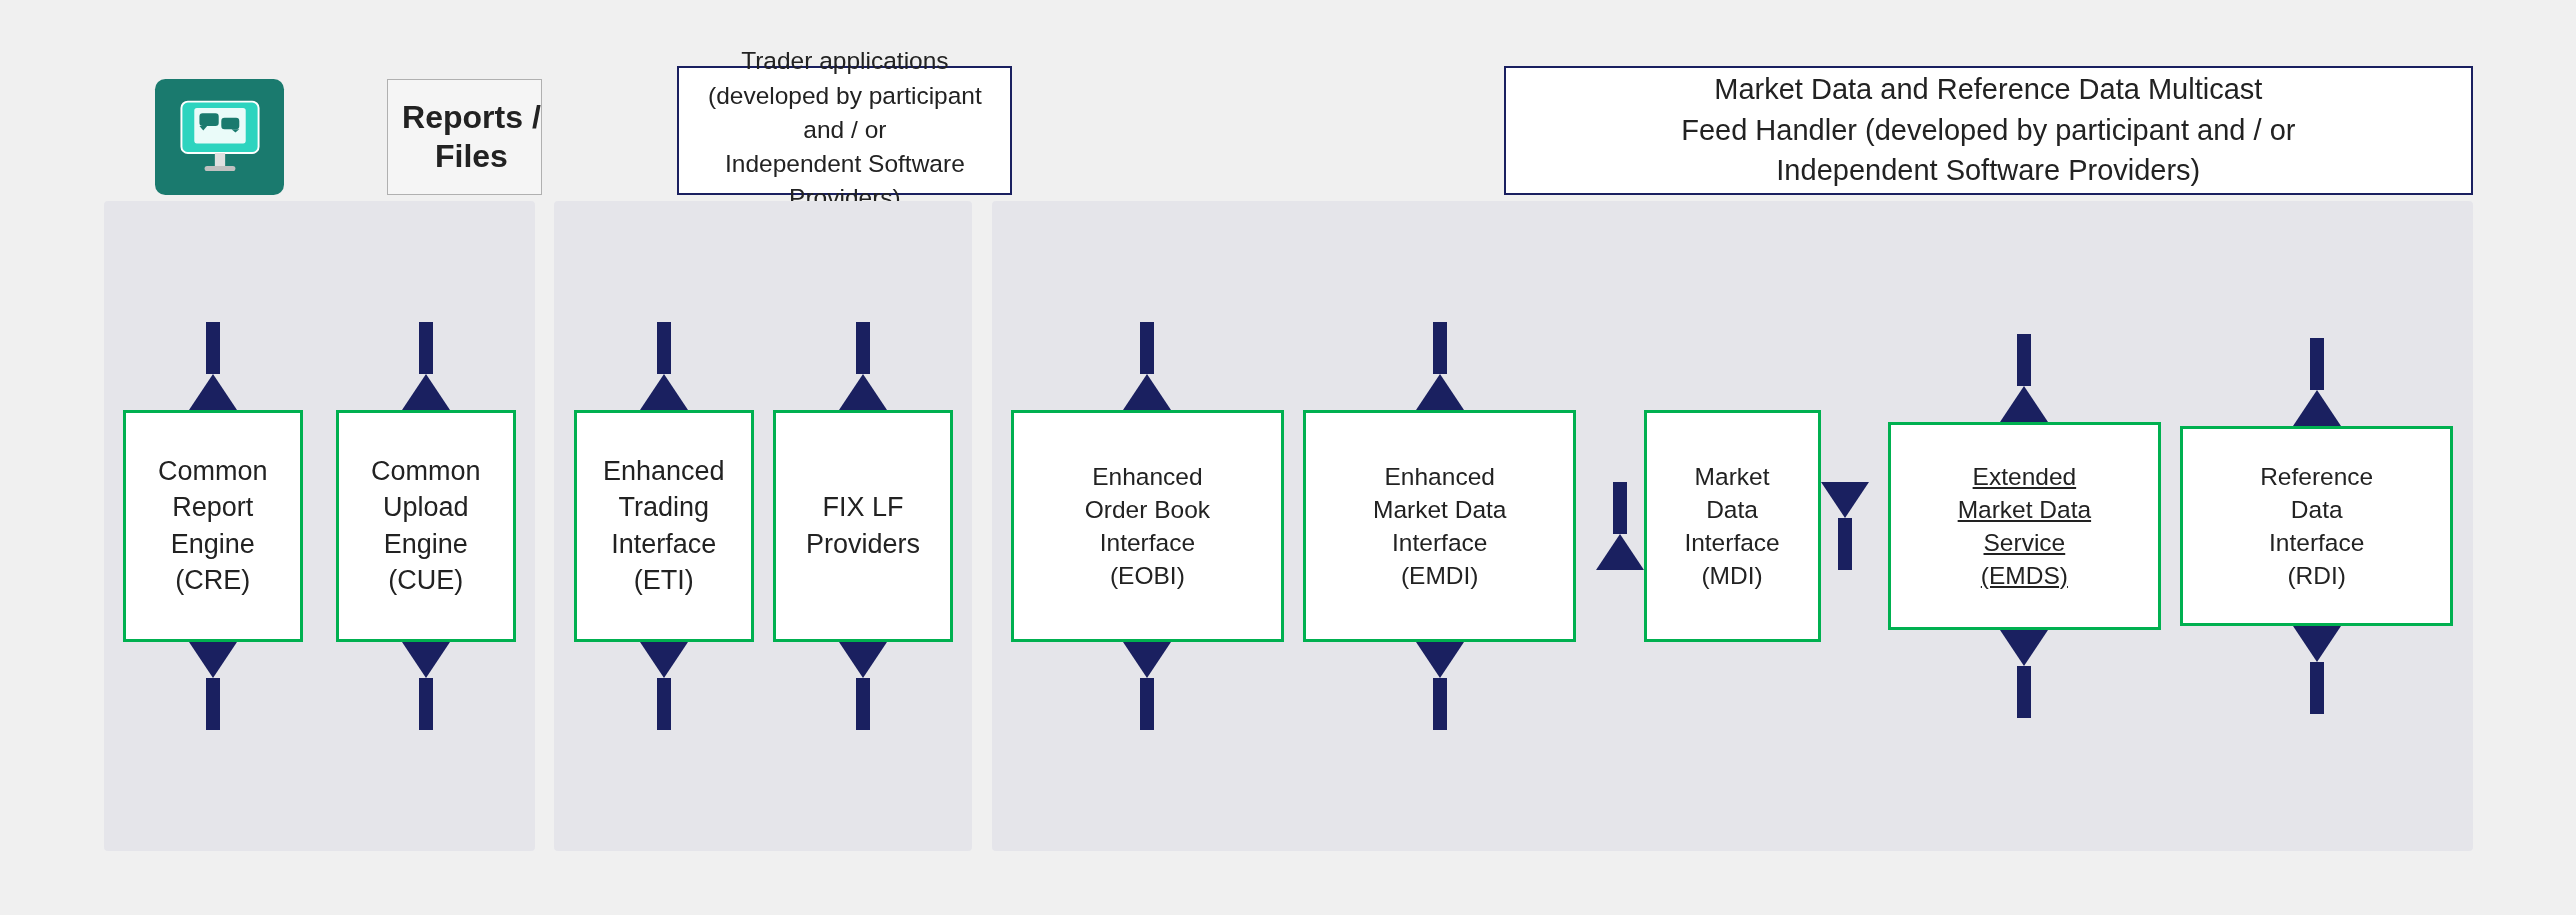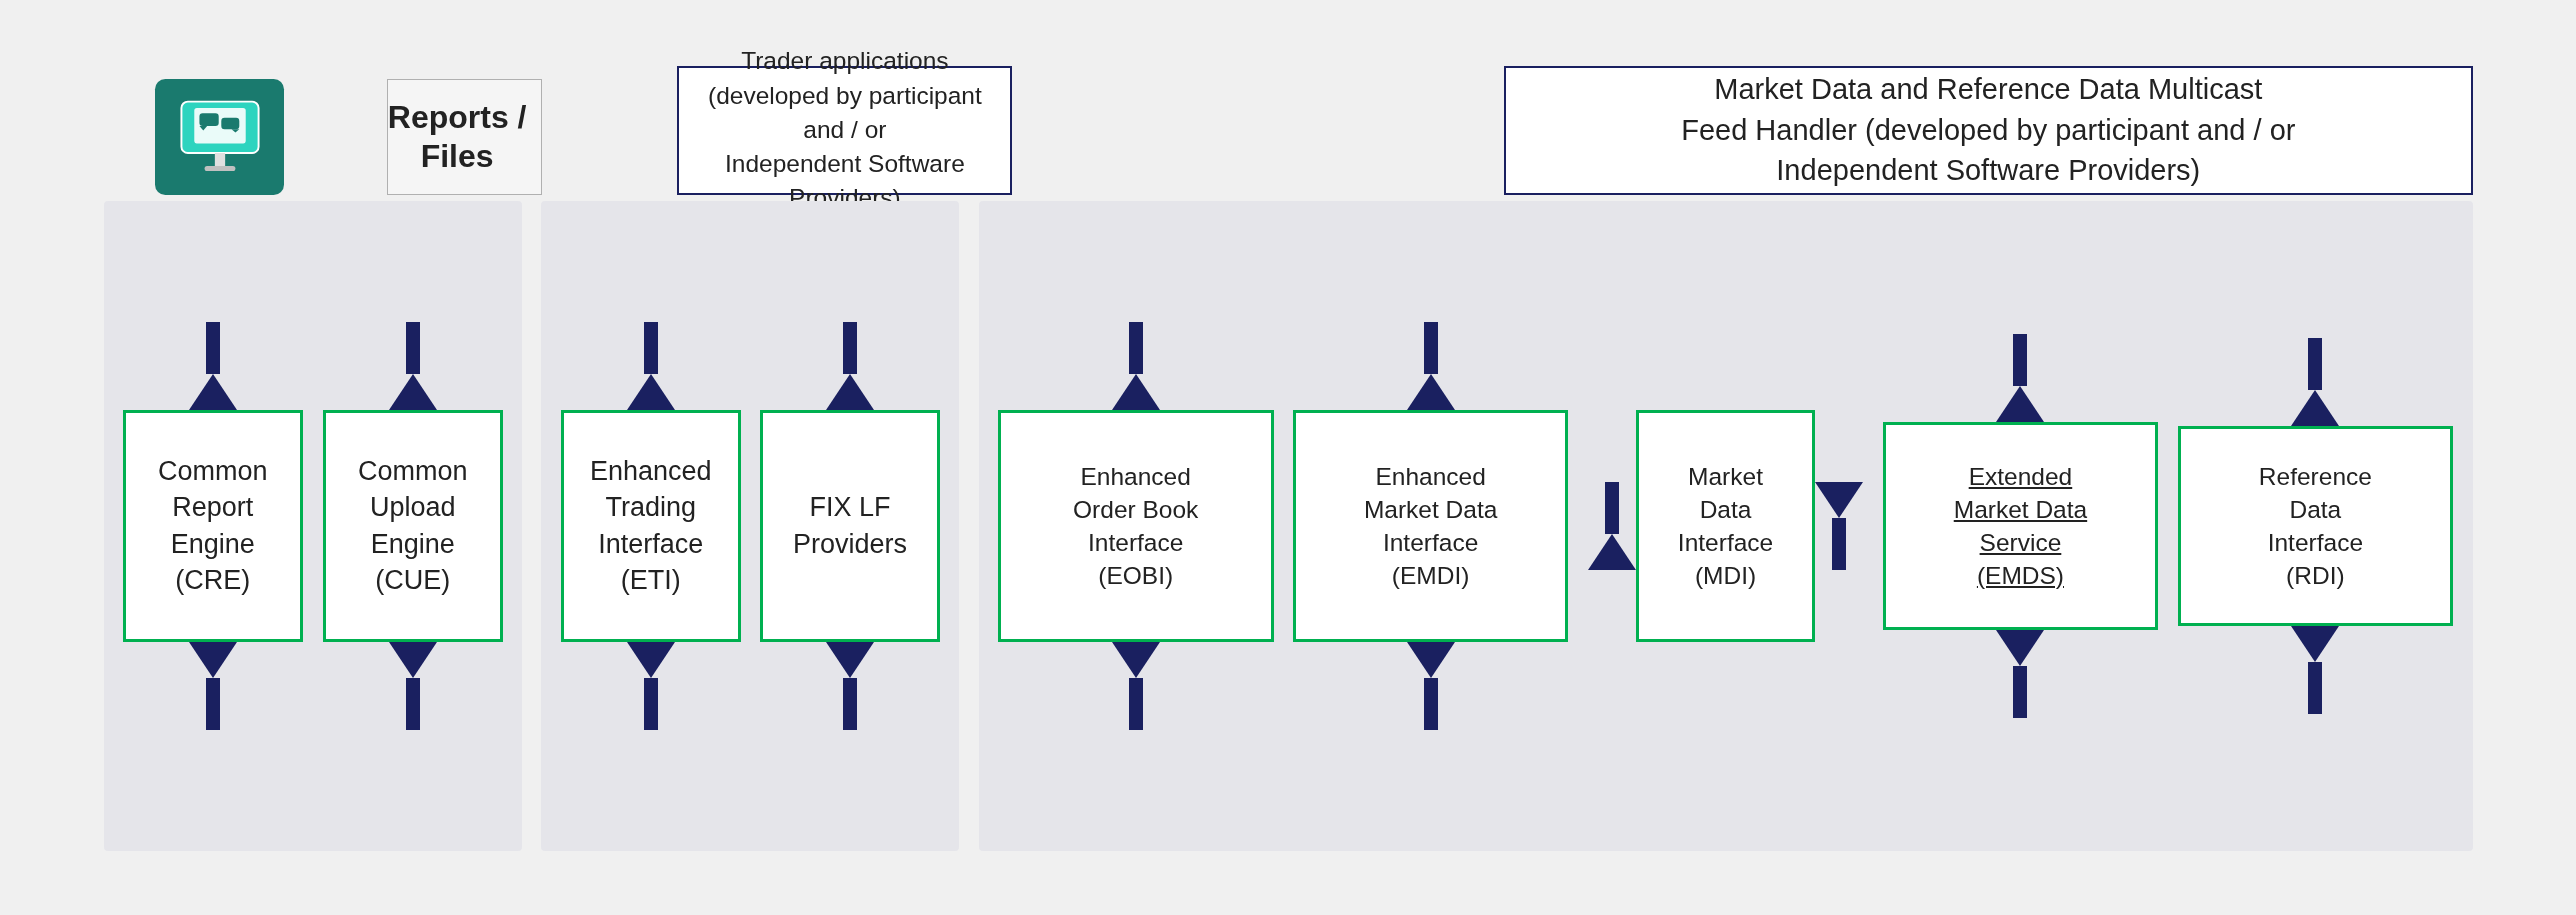--- a/index.html
+++ b/index.html
@@ -31,21 +31,21 @@
       align-items: center;
       justify-content: center;
     }
     .reports-files-box {
       background: #f5f5f5;
       border: 1.9px solid #b0b0b0;
       width: 155px;
       height: 116px;
       display: flex;
       align-items: center;
-      justify-content: flex-start;
+      justify-content: flex-end;
       text-align: center;
       font-size: 30px;
       font-weight: bold;
       color: #222;
       line-height: 1.2;
     }
     .top-outlined-box {
       border: 2.6px solid #1a2060;
       background: white;
       padding: 15.5px 20.6px;
@@ -181,21 +181,21 @@
         <span style="white-space:pre-line; font-size:29px;">Market Data and Reference Data Multicast
 Feed Handler (developed by participant and / or
 Independent Software Providers)</span>
       </div>
     </div>
   </div>
 
   <div style="display:flex; flex-direction:row; gap:19.3px; align-items:stretch; margin-top:6.4px; padding:0 13px; flex:1;">
 
 
-    <div style="background:#e5e5ea; border-radius:3.9px; padding:13px 19.3px; display:flex; flex-direction:row; gap:20px; align-items:center;">
+    <div style="background:#e5e5ea; border-radius:3.9px; padding:13px 19.3px; display:flex; flex-direction:row; gap:33px; align-items:center;">
 
       <div style="display:flex; flex-direction:column; align-items:center;">
         <div class="arrow-up-full">
           <div class="shaft" style="height:52px;"></div>
           <div class="head"></div>
         </div>
         <div class="green-box" style="width:180px; height:232px;">
           <span style="white-space:pre-line; font-size:27px;">Common
 Report
 Engine

